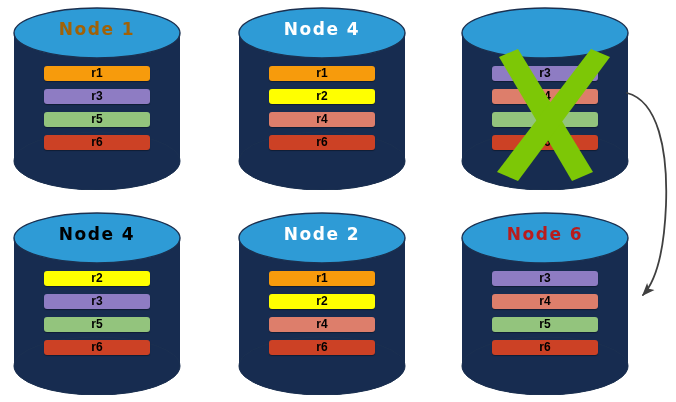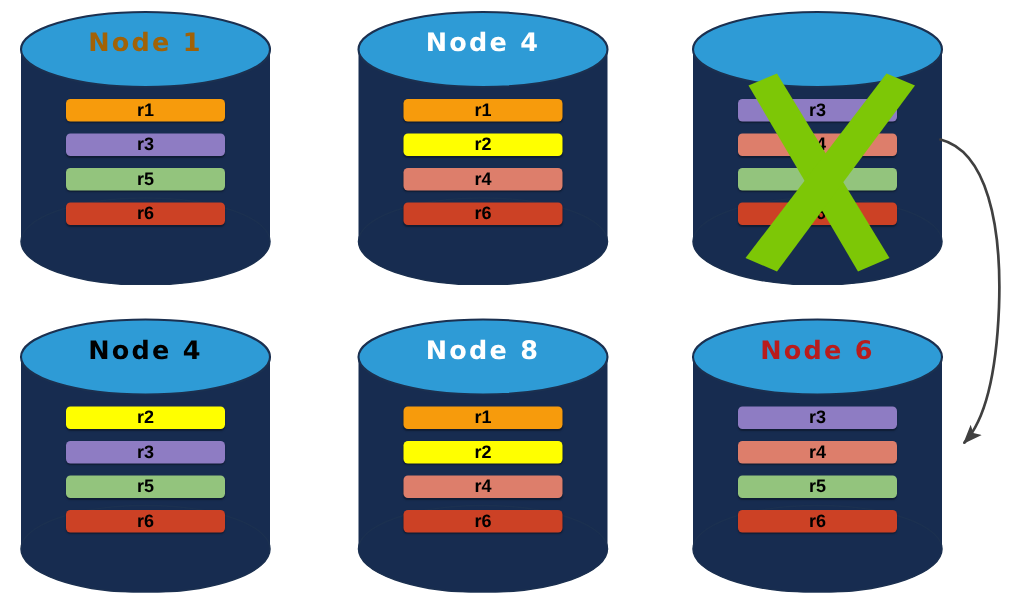--- a/index.html
+++ b/index.html
@@ -187,21 +187,21 @@
       <div class="node" style="left: 237px; top: 210px;">
     <div class="cyl-wrap">
       <svg class="cyl-svg" width="170" height="185" viewBox="0 0 170 185">
 
         <path class="cyl-body" d="M2,28 L2,156 A83,29 0 0 0 168,156 L168,28 Z" fill="#172c50"></path>
 
         <ellipse class="cyl-bottom" cx="85" cy="156" rx="83" ry="29" fill="#172c50" stroke="#1b3050" stroke-width="1"></ellipse>
 
         <ellipse class="cyl-top" cx="85" cy="28" rx="83" ry="25" fill="#2e9bd6" stroke="#1b3050" stroke-width="1.4"></ellipse>
       </svg>
-      <div class="node-label" style="color: rgb(255, 255, 255);">Node 8</div>
+      <div class="node-label" style="color: rgb(255, 255, 255);">Node 2</div>
       <div class="bands">
             <div class="band" title="r1" style="background: rgb(247, 155, 12); color: rgb(0, 0, 0);">r1</div>
             <div class="band" title="r2" style="background: rgb(255, 255, 0); color: rgb(0, 0, 0);">r2</div>
             <div class="band" title="r4" style="background: rgb(221, 126, 107); color: rgb(0, 0, 0);">r4</div>
             <div class="band" title="r6" style="background: rgb(204, 65, 37); color: rgb(0, 0, 0);">r6</div>
           </div>
     </div>
   </div>
       <div class="node" style="left: 460px; top: 210px;">
     <div class="cyl-wrap">

